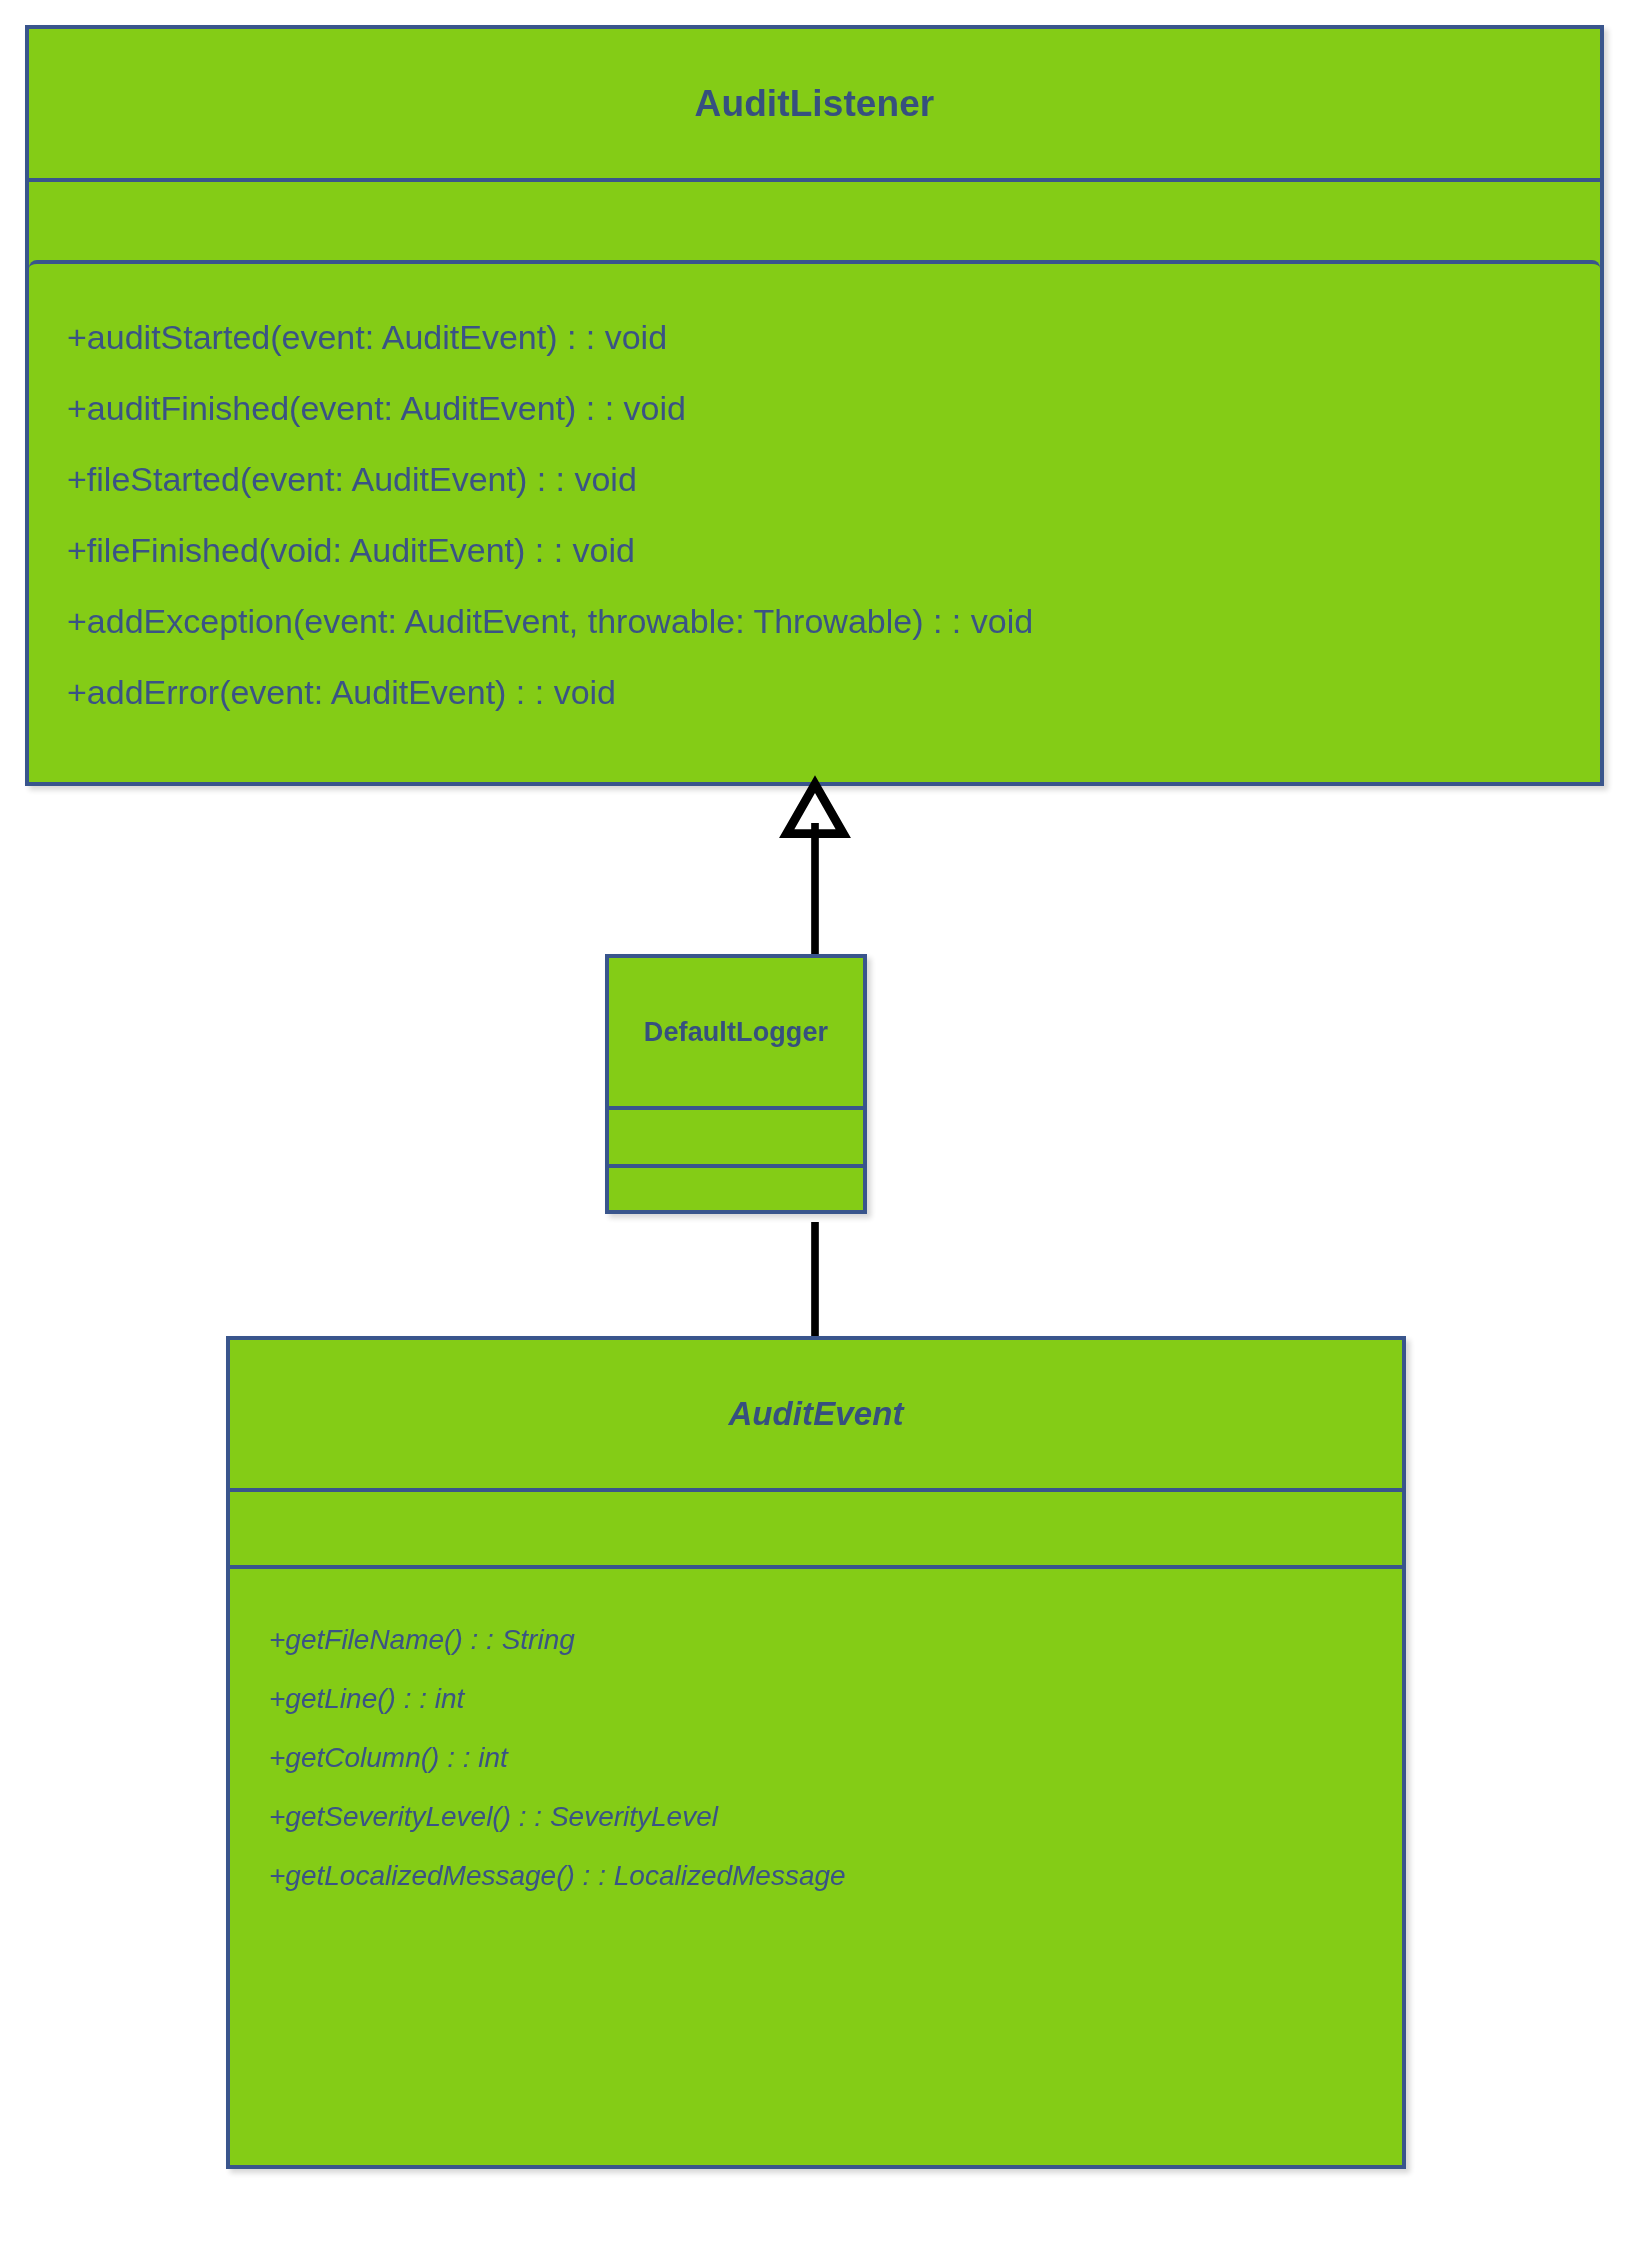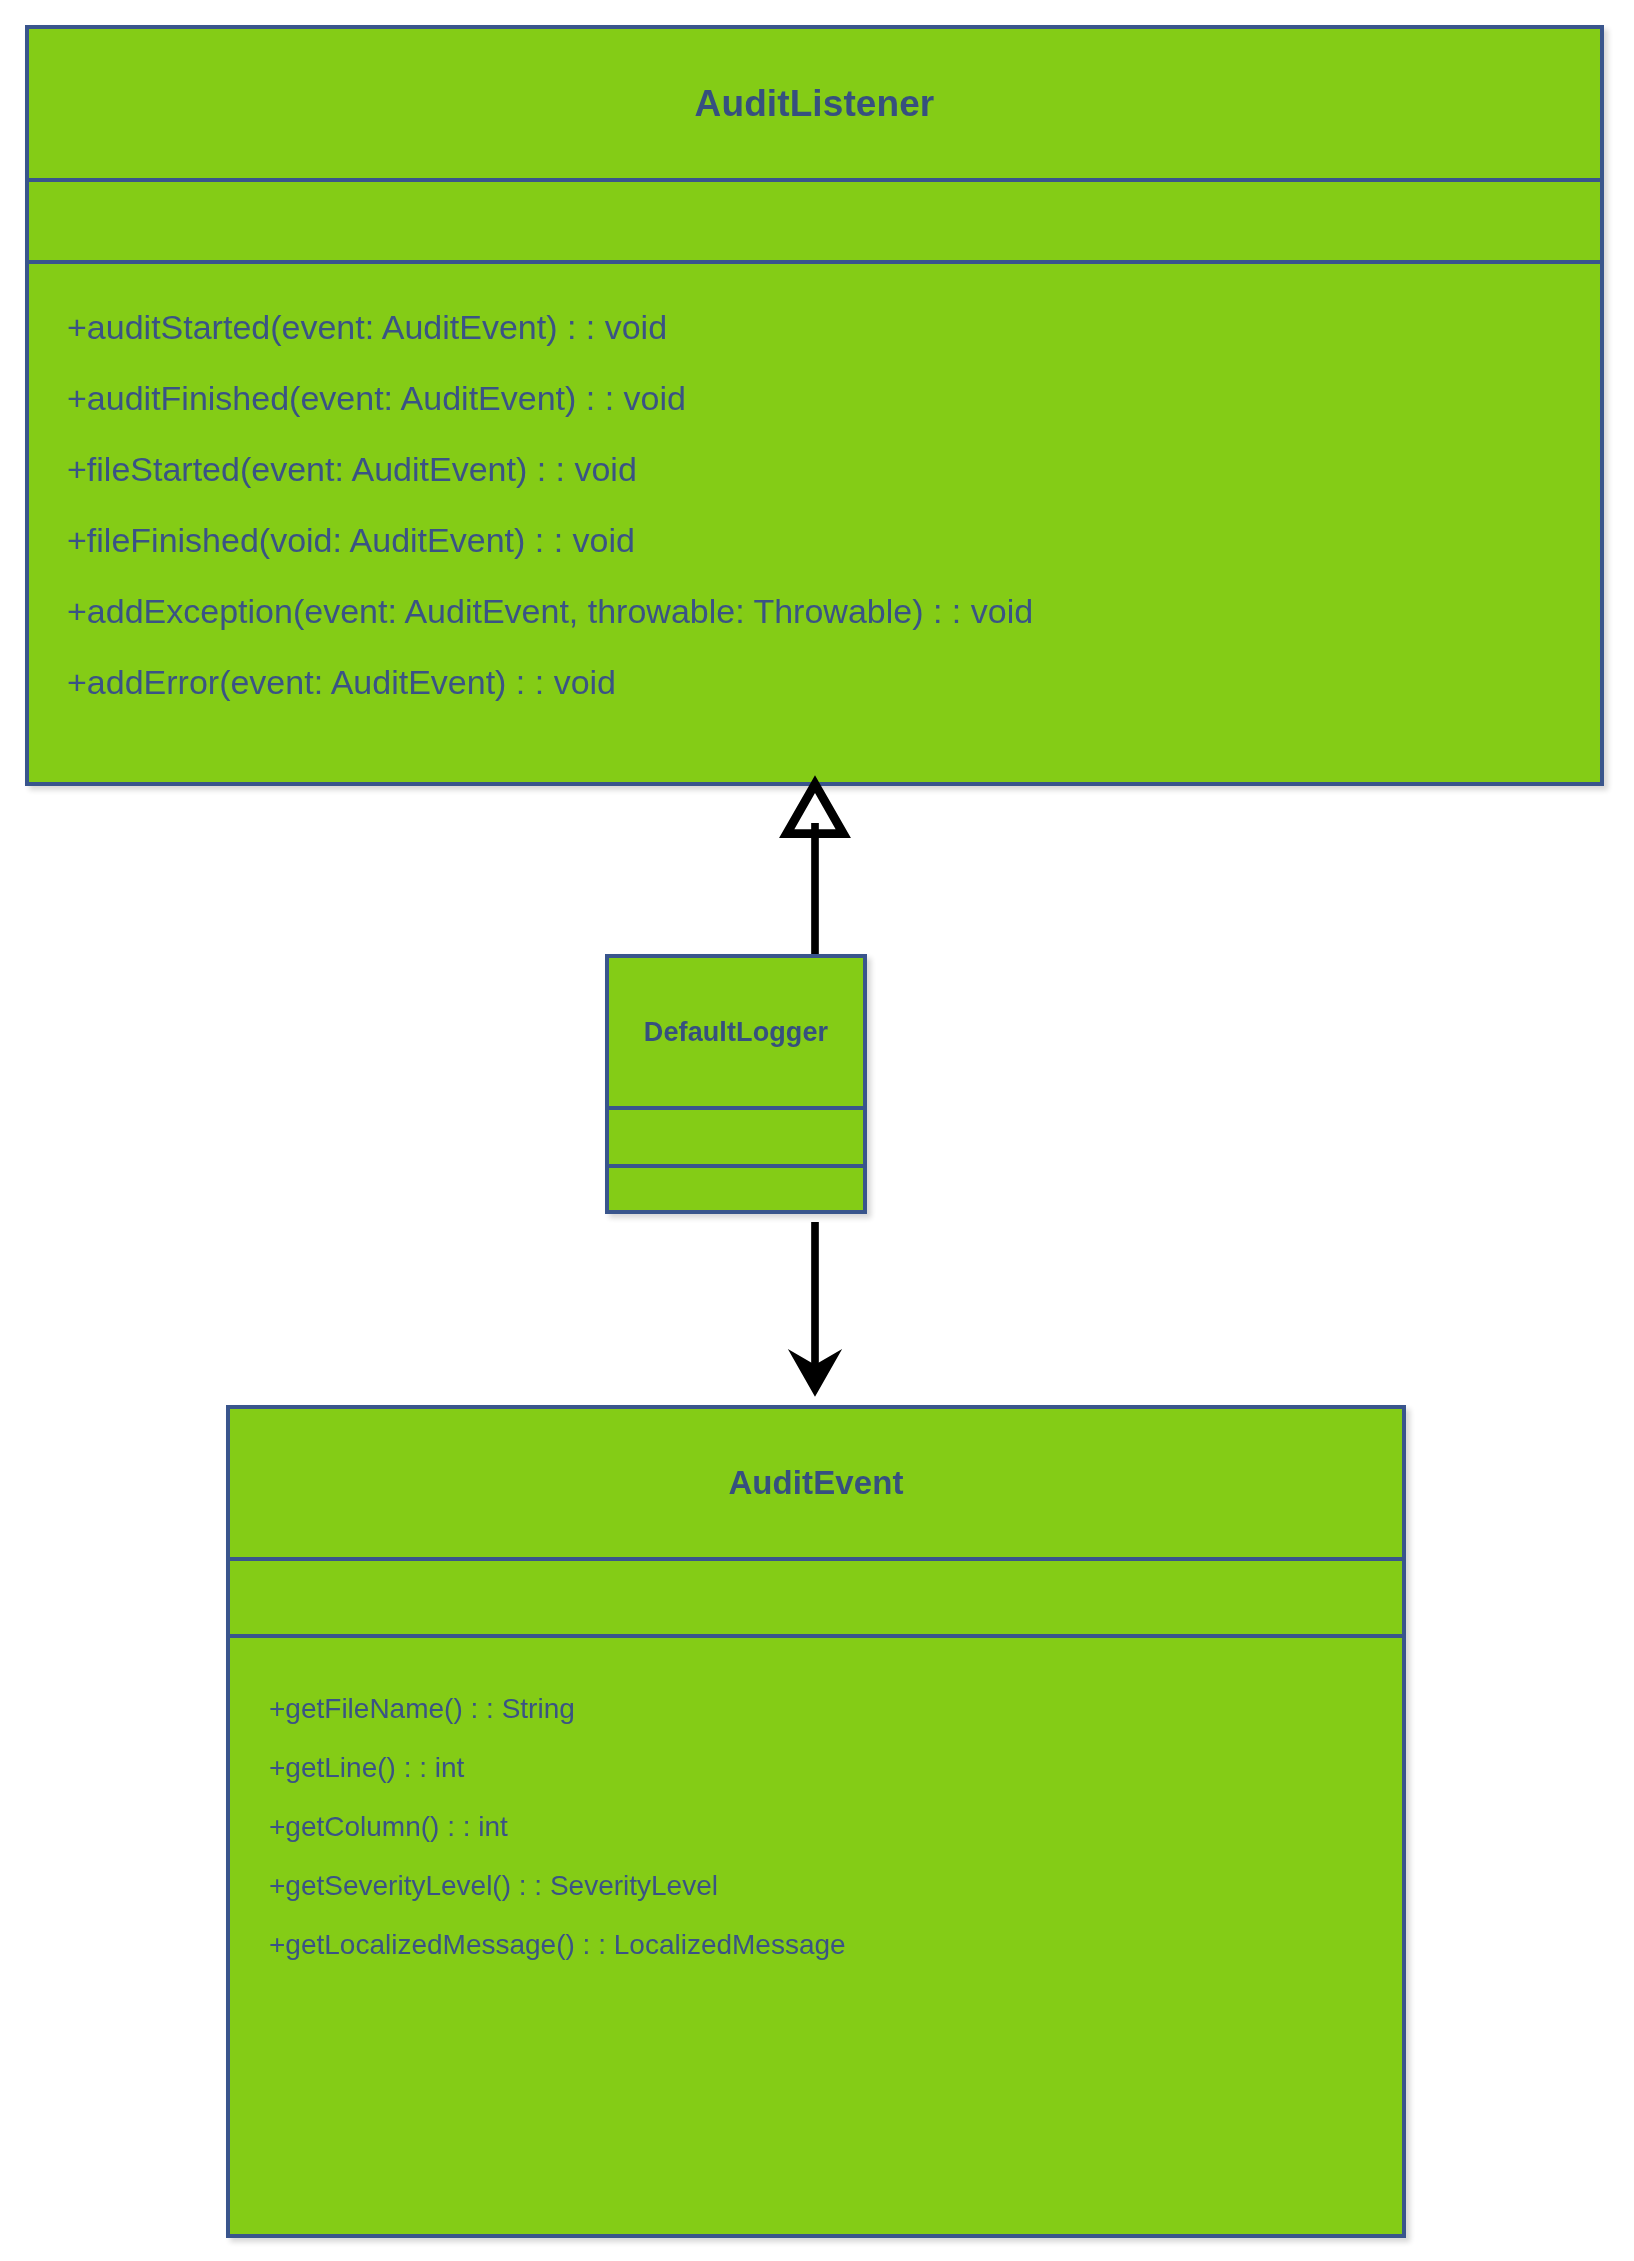--- a/index.html
+++ b/index.html
@@ -63,21 +63,22 @@
   }
   #class-auditlistener .uml-title {
     height: 149px;
     font-size: 37px;
   }
   #class-auditlistener .comp-attrs {
     height: 82px;
   }
   #class-auditlistener .comp-ops {
     flex: 1 1 auto;
-    padding: 28px 0 0 38px;
+    padding: 38px 0 0 38px;
+    border-radius: 8px;
   }
   #class-auditlistener .uml-member {
     font-size: 34px;
     line-height: 71px;
   }
 
   
   #class-defaultlogger {
     left: 605px;
     top: 954px;
@@ -91,23 +92,24 @@
   #class-defaultlogger .comp-attrs {
     height: 58px;
   }
   #class-defaultlogger .comp-ops {
     flex: 1 1 auto;
   }
 
   
   #class-auditevent {
     left: 226px;
-    top: 1405px;
+    top: 1336px;
     width: 1180px;
     height: 833px;
+    font-style: italic;
   }
   #class-auditevent .uml-title {
     height: 148px;
     font-size: 33px;
   }
   #class-auditevent .comp-attrs {
     height: 77px;
   }
   #class-auditevent .comp-ops {
     flex: 1 1 auto;

